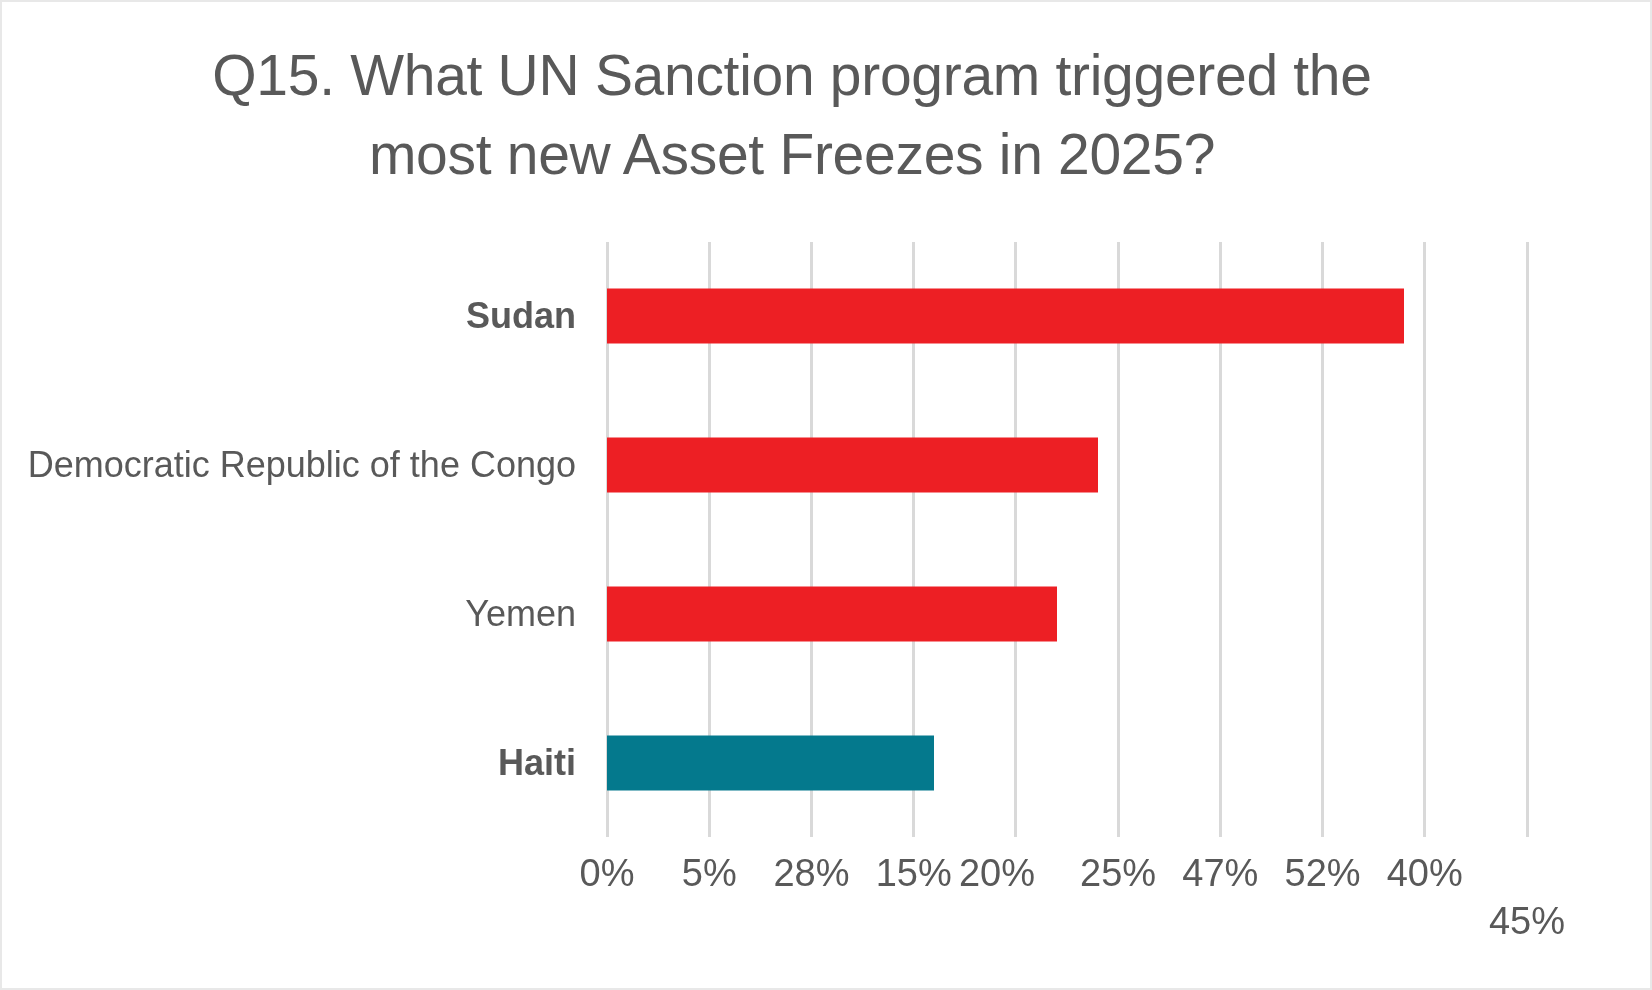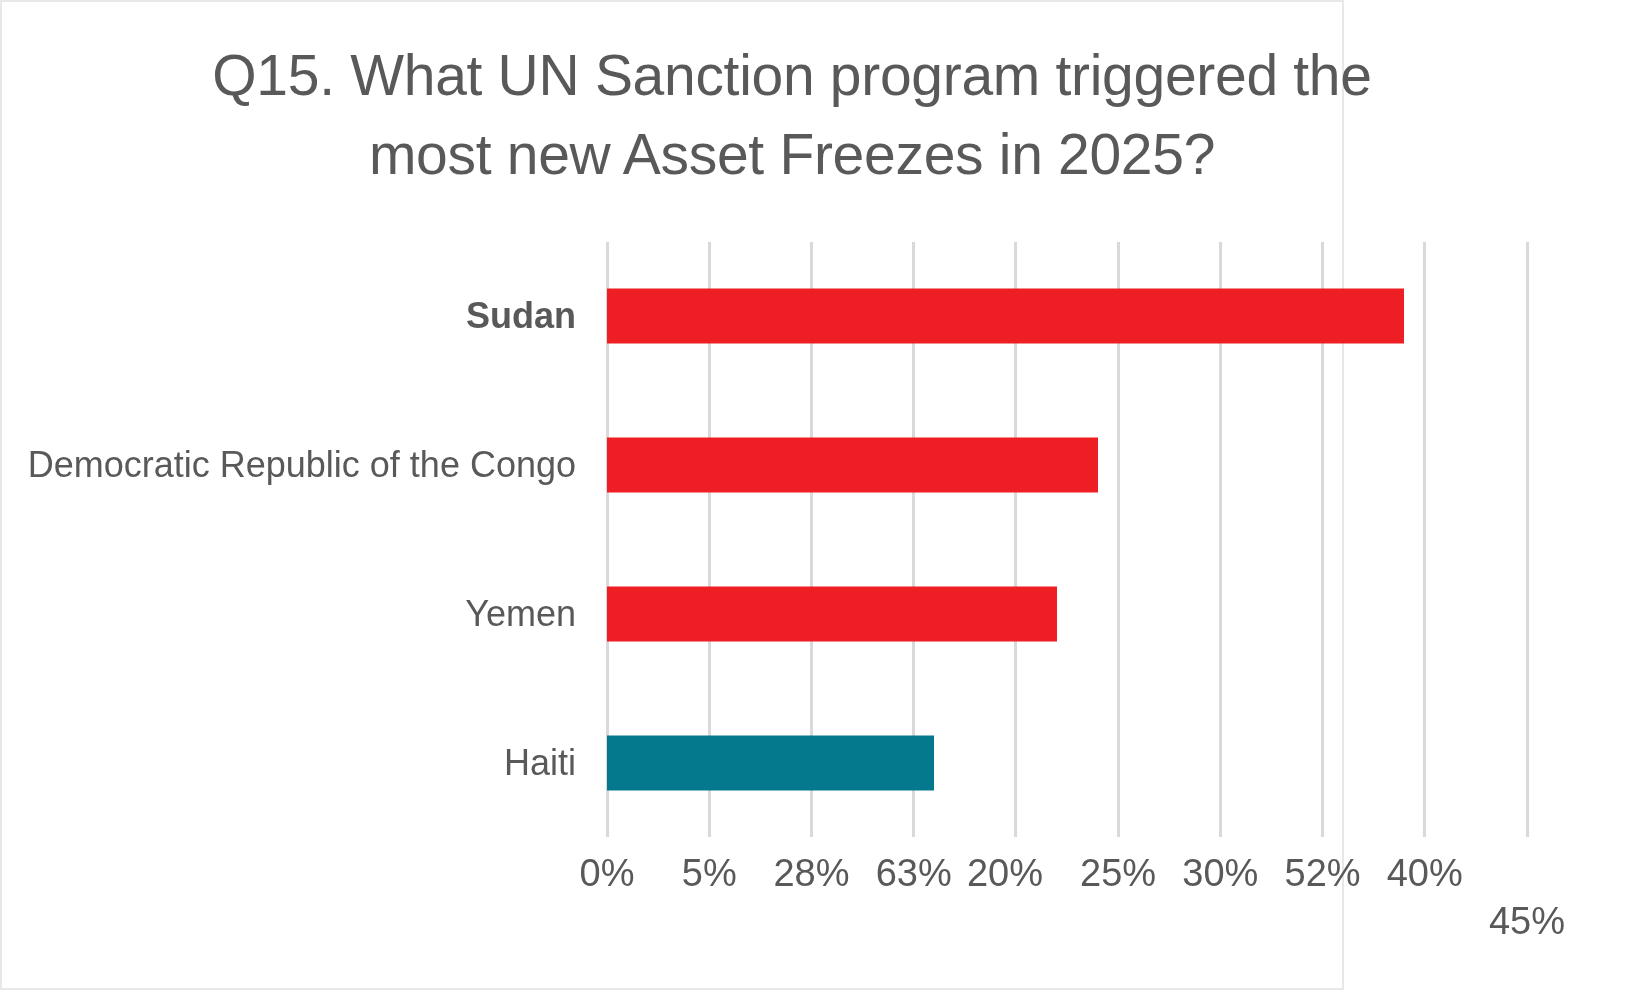--- a/index.html
+++ b/index.html
@@ -8,21 +8,21 @@
   }
   body {
     width: 1652px;
     height: 990px;
     background: #ffffff;
     font-family: "Liberation Sans", sans-serif;
     overflow: hidden;
   }
   #slide {
     position: relative;
-    width: 1344px;
+    width: 1652px;
     height: 990px;
     box-sizing: border-box;
     border: 2px solid #e8e8e8;
     background: #ffffff;
   }
   #chart-title {
     position: absolute;
     left: 110px;
     top: 34px;
     width: 1360px;
@@ -102,21 +102,21 @@
 
   <div id="chart-title">Q15. What UN Sanction program triggered the
 most new Asset Freezes in 2025?</div>
 
   <div id="plot-wrap">
 
     <div id="cat-axis">
         <div class="cat-label" style="top: 74.375px; font-weight: bold;">Sudan</div>
         <div class="cat-label" style="top: 223.125px;">Democratic Republic of the Congo</div>
         <div class="cat-label" style="top: 371.875px;">Yemen</div>
-        <div class="cat-label" style="top: 520.625px;">Haiti</div>
+        <div class="cat-label" style="top: 520.625px; font-weight: bold;">Haiti</div>
       </div>
 
     <div id="plot-area">
         <div class="gridline" style="left: -1.5px;"></div>
         <div class="gridline" style="left: 100.722px;"></div>
         <div class="gridline" style="left: 202.944px;"></div>
         <div class="gridline" style="left: 305.167px;"></div>
         <div class="gridline" style="left: 407.389px;"></div>
         <div class="gridline" style="left: 509.611px;"></div>
         <div class="gridline" style="left: 611.833px;"></div>
@@ -126,24 +126,24 @@
         <div class="bar" style="left: 0px; top: 74.375px; width: 797.333px; background: rgb(237, 31, 36);"></div>
         <div class="bar" style="left: 0px; top: 223.125px; width: 490.667px; background: rgb(237, 31, 36);"></div>
         <div class="bar" style="left: 0px; top: 371.875px; width: 449.778px; background: rgb(237, 31, 36);"></div>
         <div class="bar" style="left: 0px; top: 520.625px; width: 327.111px; background: rgb(4, 121, 141);"></div>
       </div>
 
     <div id="x-axis">
         <div class="tick-label" style="left: 0px;">0%</div>
         <div class="tick-label" style="left: 102.222px;">5%</div>
         <div class="tick-label" style="left: 204.444px;">28%</div>
-        <div class="tick-label" style="left: 306.667px;">63%</div>
-        <div class="tick-label" style="left: 398px;">20%</div>
+        <div class="tick-label" style="left: 306.667px;">15%</div>
+        <div class="tick-label" style="left: 390px;">20%</div>
         <div class="tick-label" style="left: 511.111px;">25%</div>
-        <div class="tick-label" style="left: 613.333px;">30%</div>
+        <div class="tick-label" style="left: 613.333px;">47%</div>
         <div class="tick-label" style="left: 715.556px;">52%</div>
         <div class="tick-label" style="left: 817.778px; text-align: center;">40%</div>
         <div class="tick-label" style="left: 920px; margin-top: 48px;">45%</div>
       </div>
 
   </div>
 
 </div>
 
 </body></html>

